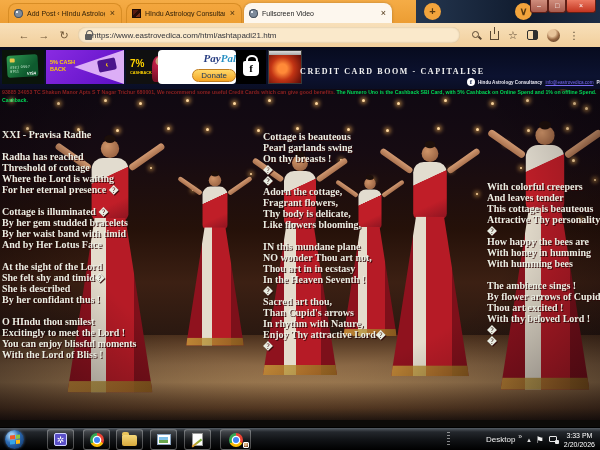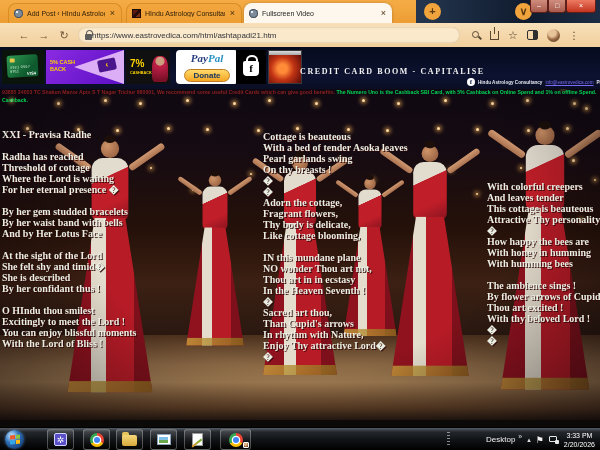--- a/index.html
+++ b/index.html
@@ -104,26 +104,26 @@
   .ad2 .pcard { position:absolute; right:8px; top:9px; width:18px; height:12px; border-radius:2px;
       background:#4a148c; transform:rotate(-12deg); color:#ffd400; font-size:8px; font-weight:bold;
       text-align:center; line-height:12px; }
   .ad2 .cb { position:absolute; left:4px; top:9px; width:34px; font-size:5.5px; font-weight:bold;
       color:#ffd400; line-height:6.5px; }
   .ad3 { left:126px; width:44px; background:#101010; }
   .ad3 .pct { position:absolute; left:4px; top:8px; font-size:10px; font-weight:bold; color:#ffd400; }
   .ad3 .lbl { position:absolute; left:4px; top:21px; font-size:3.8px; font-weight:bold; color:#ffd400; }
   .ad3 .woman { position:absolute; right:2px; top:6px; width:16px; height:26px; border-radius:40% 40% 20% 20%;
       background:radial-gradient(circle at 50% 20%, #caa07e 0 18%, #c02048 22%, #7a1028 85%); }
-  .ad4 { left:176px; width:62px; background:#fff; border-radius:4px; text-align:center; }
+  .ad4 { left:158px; width:78px; background:#fff; border-radius:4px; text-align:right; }
   .pp-brand { font-family:"Liberation Serif",serif; font-weight:bold; font-style:italic; font-size:11px; margin-top:2px; }
   .pp-brand .p1 { color:#253b80; } .pp-brand .p2 { color:#2790c3; }
   .pp-donate { display:inline-block; margin-top:1px; padding:1px 8px; border-radius:7px;
       background:linear-gradient(#ffd96a,#f5a623); border:1px solid #c07c1e;
-      font-size:8px; font-weight:bold; color:#14355f; }
+      font-size:8px; font-weight:normal; color:#14355f; }
   .ad5 { left:236px; width:30px; background:#000; }
   .bag { position:absolute; left:7px; top:11px; width:16px; height:15px; background:#fff;
       border-radius:2px 2px 4px 4px; }
   .bag:before { content:""; position:absolute; left:3px; top:-6px; width:8px; height:8px;
       border:2px solid #fff; border-bottom:none; border-radius:50% 50% 0 0; }
   .bag .fg { position:absolute; left:0; top:1px; width:16px; text-align:center;
       font-family:"Liberation Serif",serif; font-weight:bold; font-size:11px; color:#000; }
   .ad6 { left:268px; width:34px; border:1px solid #3a3a3a;
       background:radial-gradient(circle at 42% 55%, #ff8a38 0 18%, #c23414 45%, #5c0c08 90%); }
   .ad6 .bar { position:absolute; left:0; top:0; width:100%; height:4px; background:linear-gradient(#dcdcdc,#a8a8a8); }
@@ -398,45 +398,45 @@
     <div class="adrline2">Cashback.</div>
 
     <div class="poem poem-left">
         <div class="pline">XXI - Pravisa Radhe</div>
         <div class="pline">&nbsp;</div>
         <div class="pline">Radha has reached</div>
         <div class="pline">Threshold of cottage</div>
         <div class="pline">Where the Lord is waiting</div>
         <div class="pline">For her eternal presence �</div>
         <div class="pline">&nbsp;</div>
+        <div class="pline">Cottage is illuminated �</div>
         <div class="pline">By her gem studded bracelets</div>
-        <div class="pline">By her waist band with bells</div>
+        <div class="pline">By her waist band with timid</div>
         <div class="pline">And by Her Lotus Face</div>
         <div class="pline">&nbsp;</div>
         <div class="pline">At the sight of the Lord</div>
         <div class="pline">She felt shy and timid�</div>
         <div class="pline">She is described</div>
         <div class="pline">By her confidant thus !</div>
         <div class="pline">&nbsp;</div>
         <div class="pline">O HIndu thou smilest</div>
         <div class="pline">Excitingly to meet the Lord !</div>
         <div class="pline">You can enjoy blissful moments</div>
         <div class="pline">With the Lord of Bliss !</div>
       </div>
     <div class="poem poem-mid">
         <div class="pline">Cottage is beauteous</div>
-        <div class="pline">With a bed of tender Asoka leaves</div>
         <div class="pline">Pearl garlands swing</div>
         <div class="pline">On thy breasts !</div>
         <div class="pline">�</div>
         <div class="pline">�</div>
         <div class="pline">Adorn the cottage,</div>
         <div class="pline">Fragrant flowers,</div>
         <div class="pline">Thy body is delicate,</div>
-        <div class="pline">Like cottage blooming,</div>
+        <div class="pline">Like flowers blooming,</div>
         <div class="pline">&nbsp;</div>
         <div class="pline">IN this mundane plane</div>
         <div class="pline">NO wonder Thou art not,</div>
         <div class="pline">Thou art in in ecstasy</div>
         <div class="pline">In the Heaven Seventh !</div>
         <div class="pline">�</div>
         <div class="pline">Sacred art thou,</div>
         <div class="pline">Than Cupid's arrows</div>
         <div class="pline">In rhythm with Nature,</div>
         <div class="pline">Enjoy Thy attractive Lord�</div>

